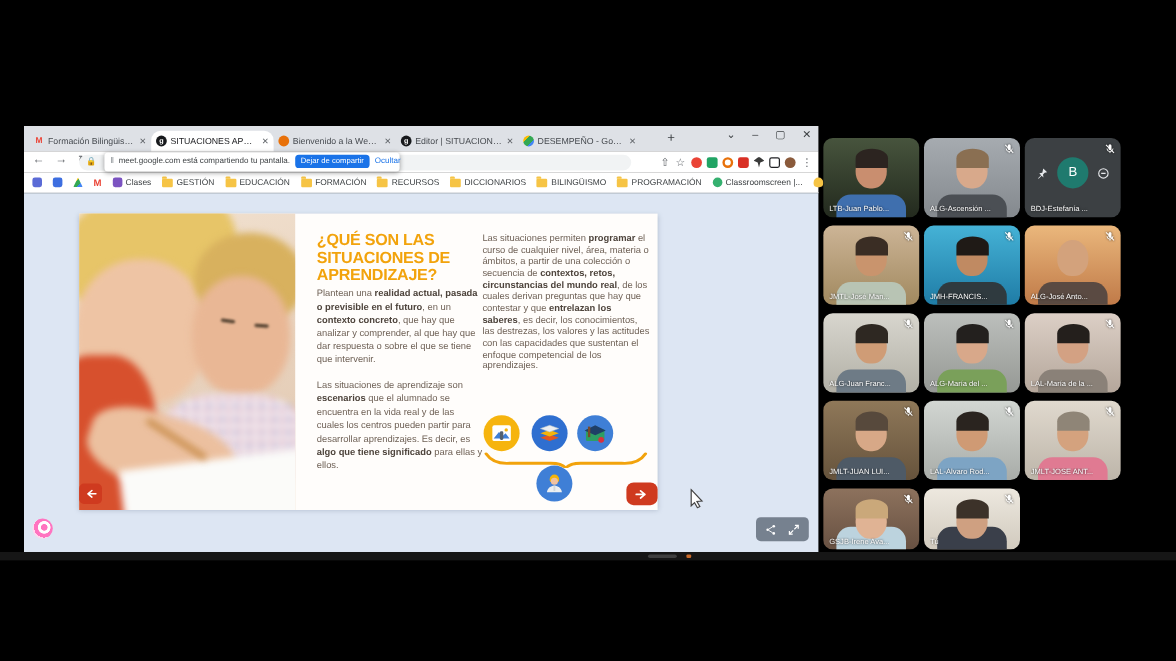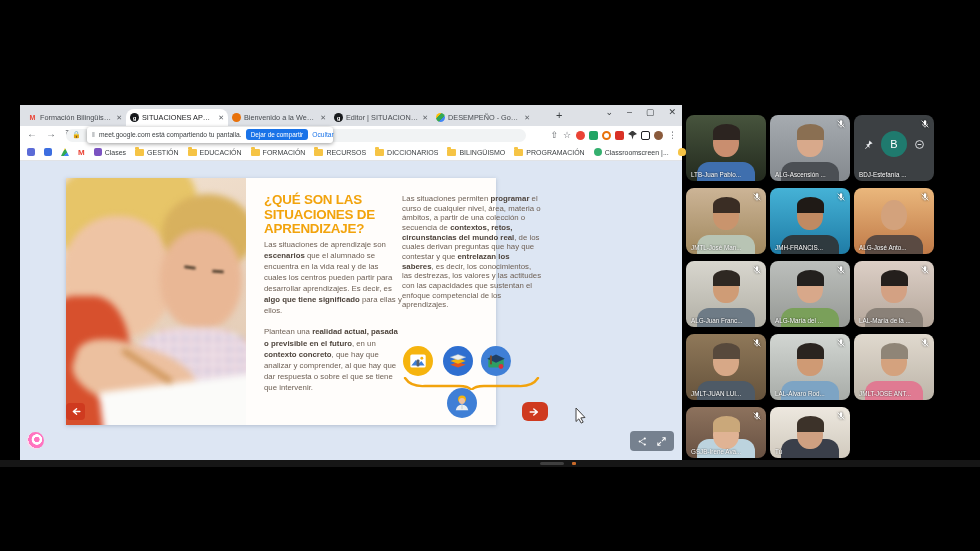--- a/index.html
+++ b/index.html
@@ -49,21 +49,21 @@
   .bmi-drive-triangle { background:linear-gradient(135deg,#fbbc04 0 33%,#34a853 33% 66%,#4285f4 66%); clip-path:polygon(50% 0,100% 100%,0 100%); }
   .bmi-gmail-m { color:#ea4335; font-weight:bold; font-size:8px; width:auto; }
   .bmi-clases-purple { background:#7b53c1; border-radius:2px; }
   .bmi-folder { position:relative; width:9px; height:7px; background:#f6c445; border-radius:1px; margin-top:1px; }
   .bmi-folder::before { content:""; position:absolute; left:0; top:-2px; width:4px; height:2px; background:#f6c445; border-radius:1px 1px 0 0; }
   .bmi-classroomscreen-green { background:#35b06f; border-radius:50%; }
   .bmi-bulb { background:#f6c445; border-radius:50% 50% 40% 40%; }
 
   
   #content { position:relative; flex:1; background:#dde6f3; overflow:hidden; }
-  #slide { position:absolute; left:46px; top:17px; width:430px; height:247px; background:#fffdfb; box-shadow:0 1px 4px rgba(110,125,150,.4); }
+  #slide { position:absolute; left:46px; top:17px; width:482px; height:247px; background:#fffdfb; box-shadow:0 1px 4px rgba(110,125,150,.4); }
 
   
   #photo { position:absolute; left:0; top:0; width:180px; height:247px; overflow:hidden; background:linear-gradient(160deg,#f2e2d1,#e0c6ae); }
   #photo .ph { position:absolute; filter:blur(3px); }
   .ph-hair1 { left:-18px; top:-22px; width:150px; height:105px; border-radius:50%; background:#e7c express;#e7c568; background:#e7c568; transform:rotate(-14deg); }
   .ph-face1 { left:-4px; top:38px; width:112px; height:122px; border-radius:48%; background:#eec4a4; }
   .ph-shirt-red { left:-28px; top:118px; width:92px; height:140px; border-radius:40%; background:#d7502d; }
   .ph-hair2 { left:96px; top:16px; width:92px; height:78px; border-radius:50%; background:#d8b15e; }
   .ph-face2 { left:94px; top:52px; width:82px; height:100px; border-radius:48%; background:#e9b795; }
   .ph-dotshirt { left:66px; top:150px; width:125px; height:85px; border-radius:40%; background:#efe4ea; background-image:radial-gradient(#d06a8c 1px, transparent 1.6px), radial-gradient(#6a8cd0 1px, transparent 1.6px); background-size:9px 9px, 11px 11px; background-position:0 0, 4px 5px; }
@@ -255,22 +255,22 @@
           <div class="ph ph-dotshirt"></div>
           <div class="ph ph-arm"></div>
           <div class="ph ph-paper"></div>
           <div class="ph ph-pencil"></div>
           <div class="ph-eye" style="left:118px;top:88px;transform:rotate(8deg);"></div>
           <div class="ph-eye" style="left:146px;top:92px;transform:rotate(4deg);"></div>
         </div>
 
         <div id="slide-title">¿QUÉ SON LAS SITUACIONES DE APRENDIZAJE?</div>
         <div id="col1" class="slide-col">
+            <p><span>Plantean una </span><span class="b">realidad actual, pasada o previsible en el futuro</span><span>, en un </span><span class="b">contexto concreto</span><span>, que hay que analizar y comprender, al que hay que dar respuesta o sobre el que se tiene que intervenir.</span></p>
             <p><span>Las situaciones de aprendizaje son </span><span class="b">escenarios</span><span> que el alumnado se encuentra en la vida real y de las cuales los centros pueden partir para desarrollar aprendizajes. Es decir, es </span><span class="b">algo que tiene significado</span><span> para ellas y ellos.</span></p>
-            <p><span>Plantean una </span><span class="b">realidad actual, pasada o previsible en el futuro</span><span>, en un </span><span class="b">contexto concreto</span><span>, que hay que analizar y comprender, al que hay que dar respuesta o sobre el que se tiene que intervenir.</span></p>
           </div>
         <div id="col2" class="slide-col">
             <p><span>Las situaciones permiten </span><span class="b">programar</span><span> el curso de cualquier nivel, área, materia o ámbitos, a partir de una colección o secuencia de </span><span class="b">contextos, retos, circunstancias del mundo real</span><span>, de los cuales derivan preguntas que hay que contestar y que </span><span class="b">entrelazan los saberes</span><span>, es decir, los conocimientos, las destrezas, los valores y las actitudes con las capacidades que sustentan el enfoque competencial de los aprendizajes.</span></p>
           </div>
 
         <div class="sicon" id="sicon-context">
           <svg viewBox="0 0 20 20">
               <rect x="3" y="4" width="14" height="12" rx="1.5" fill="#fff"></rect>
               <path d="M4 14l4-5 3 3 2-2 3 4z" fill="#3f7fd6"></path>
               <circle cx="13.5" cy="7.5" r="1.3" fill="#f6b40e"></circle>

